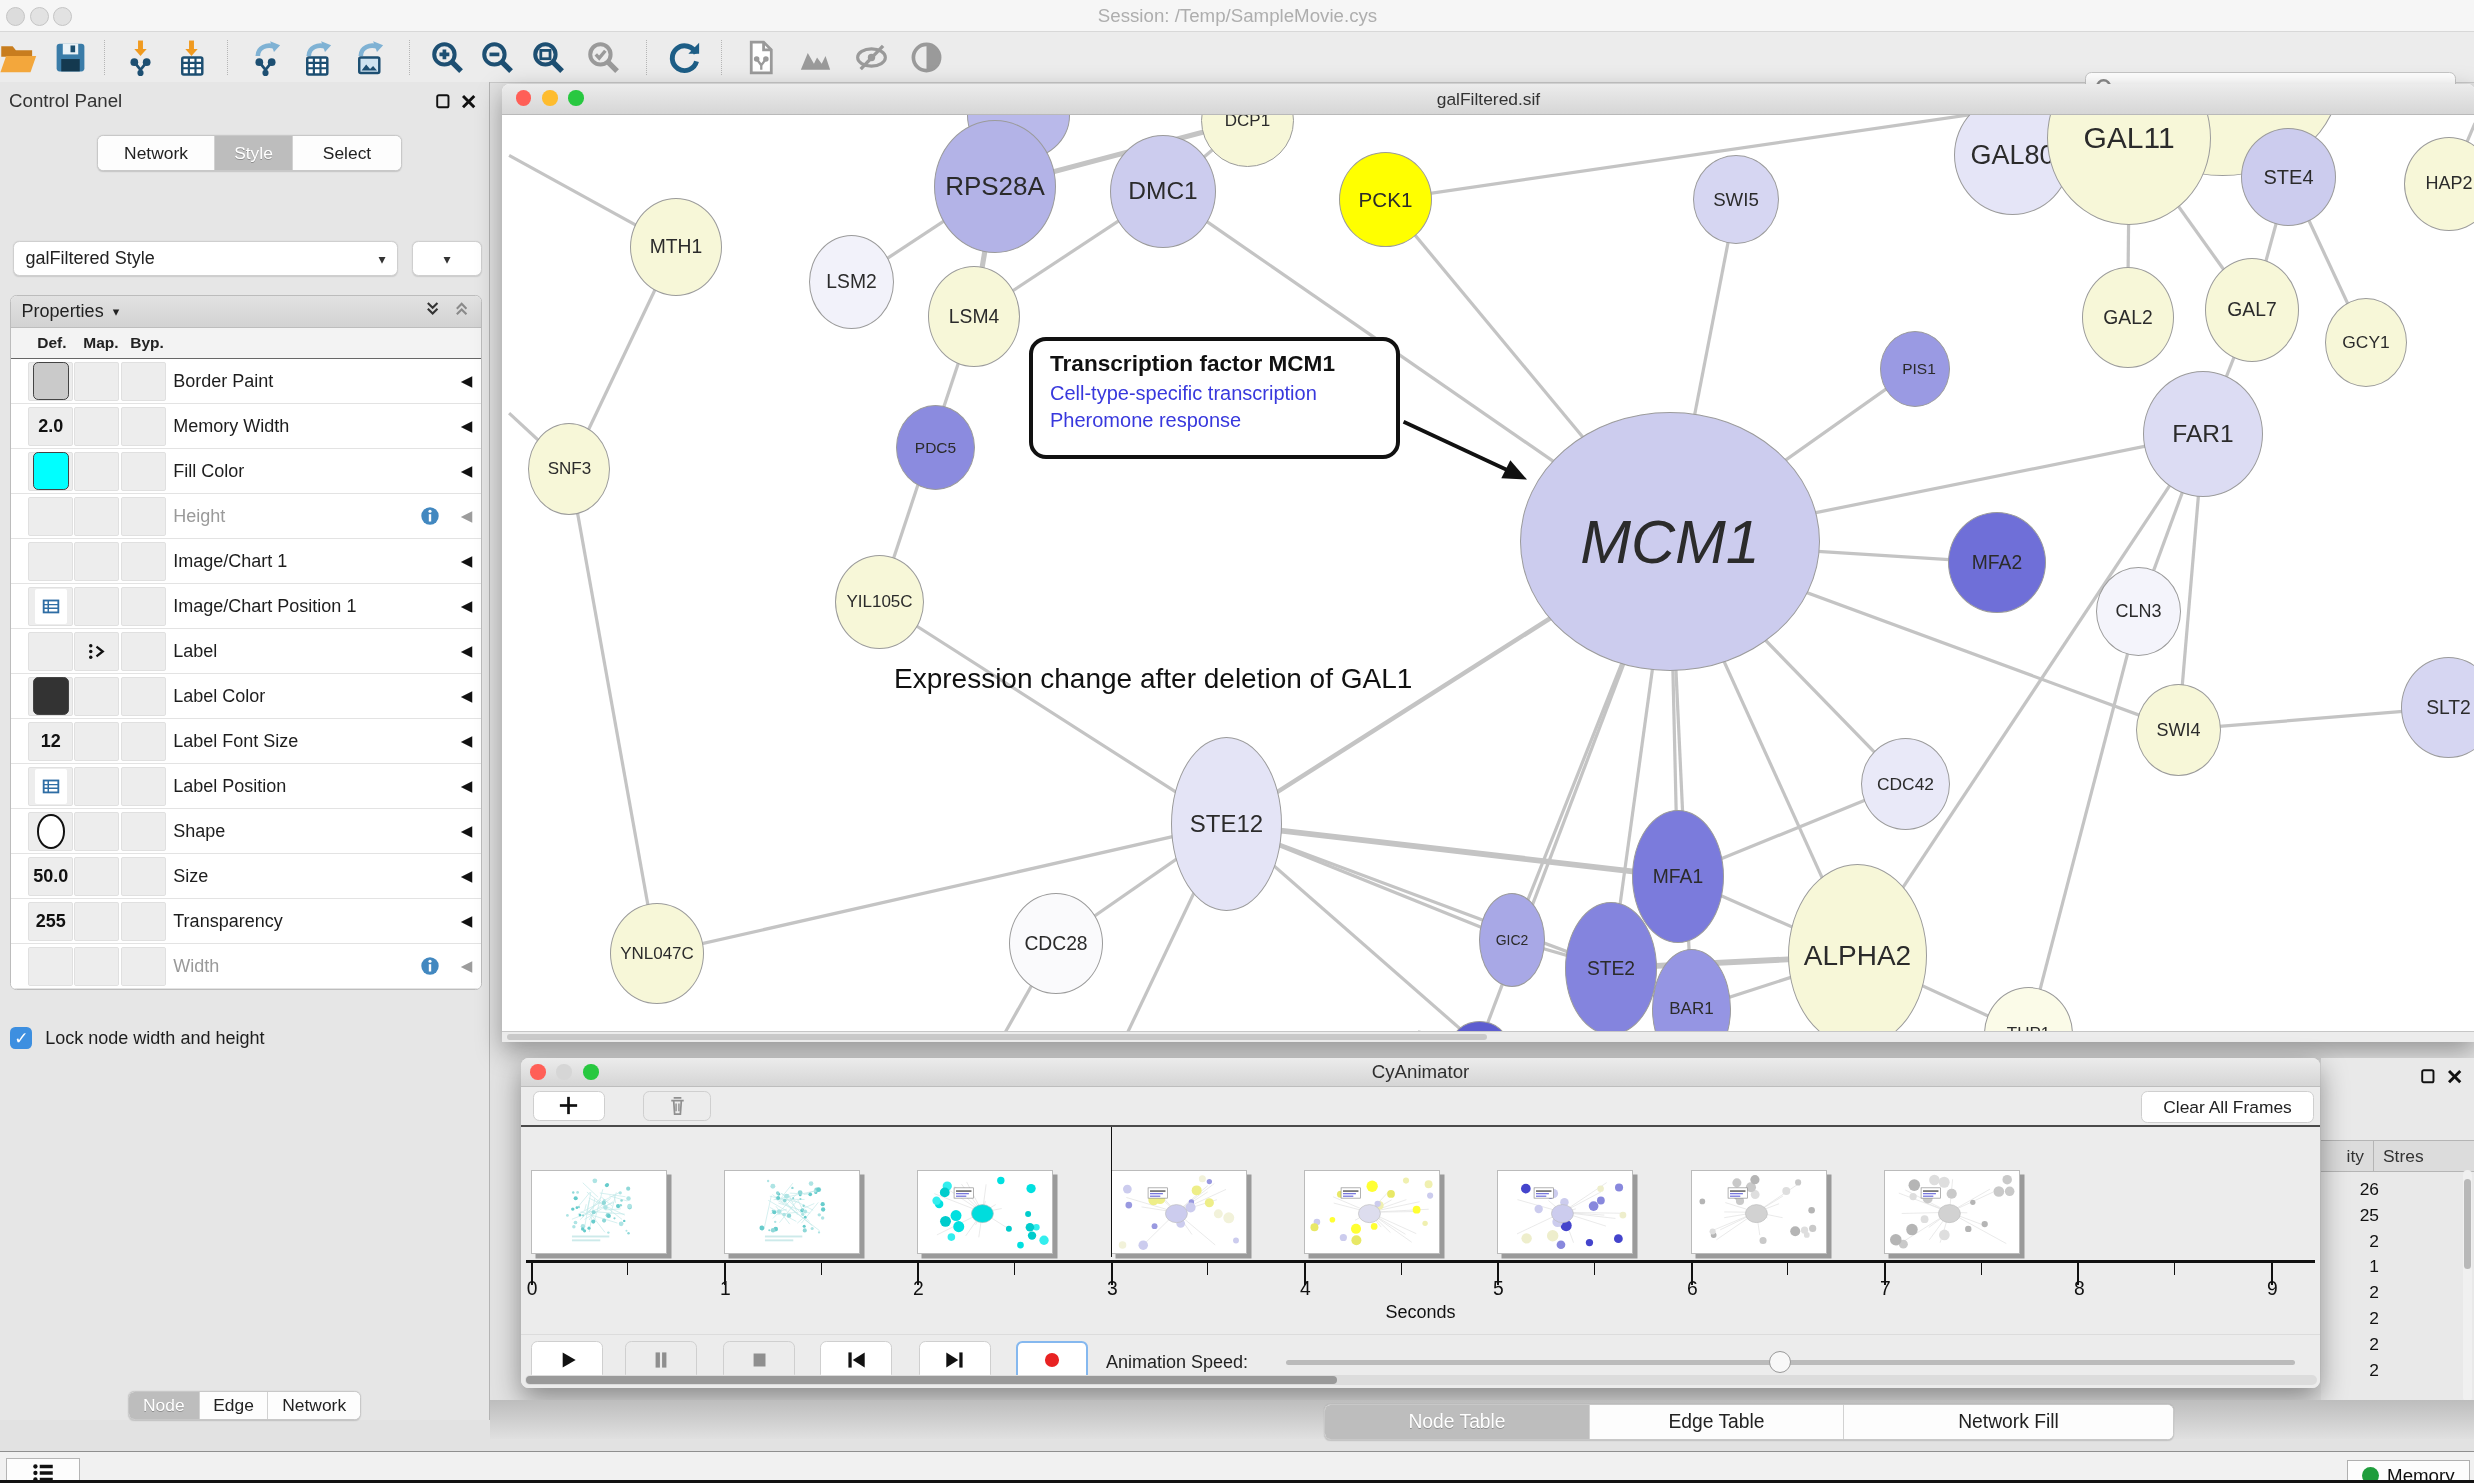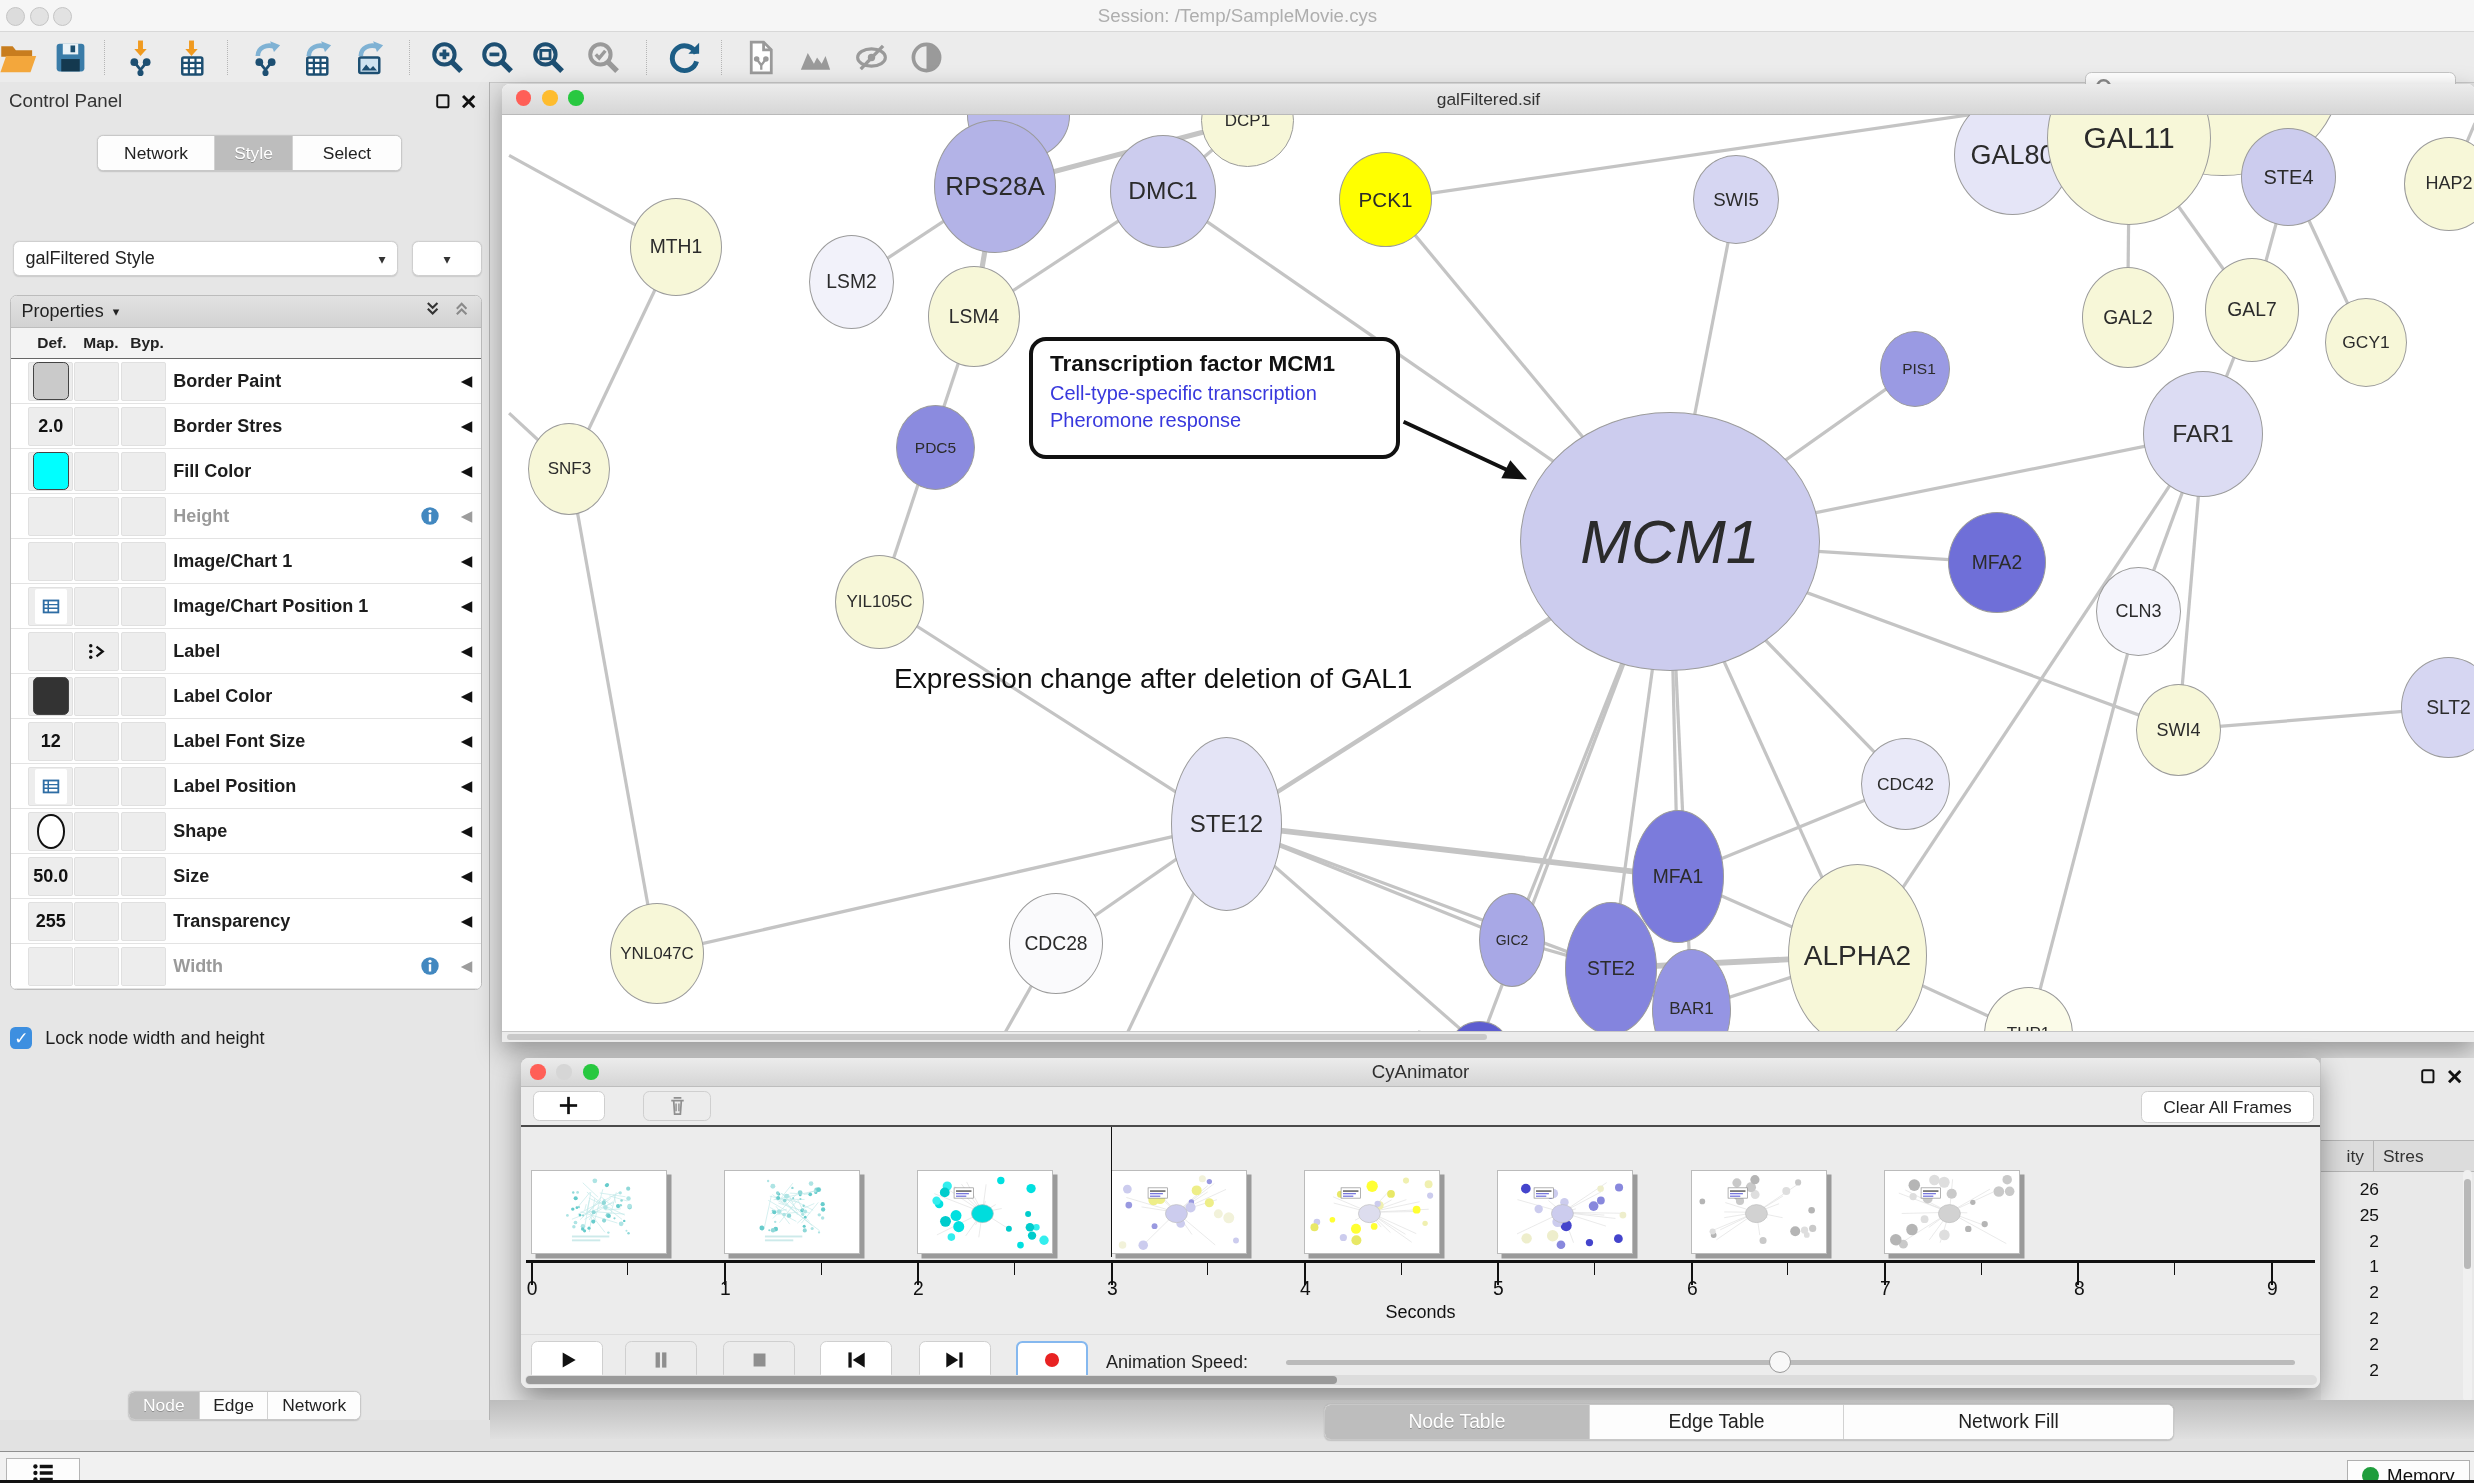--- a/index.html
+++ b/index.html
@@ -28,21 +28,21 @@
   .combo{position:absolute;background:#fff;border:1.3px solid #cfcfcf;border-radius:6.4px;display:flex;align-items:center;
        padding:0 11.6px;box-sizing:border-box;font-size:18px;color:#222;box-shadow:0 0.6px 1.3px rgba(0,0,0,.12);}
   .combo .arrow{margin-left:auto;font-size:14px;color:#333;}
   .props{position:absolute;left:10.3px;top:213px;width:470px;background:#fdfdfd;border:0.6px solid #bcbcbc;border-radius:6.4px;overflow:hidden;}
   .props-header{height:31px;background:linear-gradient(#e2e2e2,#d2d2d2);display:flex;align-items:center;padding:0 10.3px;
        font-size:18px;color:#222;border-bottom:0.6px solid #bdbdbd;}
   .props-cols{height:30px;background:#f3f3f3;border-bottom:1.3px solid #666;display:flex;align-items:center;font-size:15.5px;font-weight:bold;color:#222;}
   .prow{height:44px;border-bottom:0.6px solid #e3e3e3;position:relative;background:#fff;}
   .pcell{position:absolute;top:2.6px;width:43px;height:37px;background:#ededed;border:0.6px solid #e0e0e0;border-radius:1.9px;
        display:flex;align-items:center;justify-content:center;}
-  .plabel{position:absolute;left:162px;top:0;height:44px;display:flex;align-items:center;font-size:18px;color:#1d1d1d;font-weight:bold;}
+  .plabel{position:absolute;left:162px;top:0;height:44px;display:flex;align-items:center;font-size:18px;color:#1d1d1d;}
   .plabel.disabled{color:#9a9a9a;}
   .parrow{position:absolute;right:9px;top:0;height:44px;display:flex;align-items:center;font-size:15px;color:#111;}
   .parrow.disabled{color:#9c9c9c;}
   .pinfo{position:absolute;right:40px;top:11px;}
   .swatch{width:34px;height:36px;border:1.3px solid #444;border-radius:5.2px;}
   .defnum{font-size:18px;font-weight:bold;color:#111;}
   .ellipse-def{width:24.5px;height:31px;border:2.6px solid #111;border-radius:50%;background:#fff;}
   .lockrow{position:absolute;left:10.3px;display:flex;align-items:center;}
   .checkbox{width:22px;height:22px;background:#3d8fe0;border-radius:5.2px;color:#fff;font-size:17px;display:flex;
        align-items:center;justify-content:center;}
@@ -308,21 +308,21 @@
             <div class="pcell" style="left:110px;"></div>
             <div class="plabel">Border Paint</div>
             <div class="parrow">◀</div>
           </div>
           <div class="prow">
             <div class="pcell" style="left:17px;">
               <span class="defnum">2.0</span>
             </div>
             <div class="pcell" style="left:63px;"></div>
             <div class="pcell" style="left:110px;"></div>
-            <div class="plabel">Border Stres</div>
+            <div class="plabel">Memory Width</div>
             <div class="parrow">◀</div>
           </div>
           <div class="prow">
             <div class="pcell" style="left:17px;">
               <div class="swatch" style="background:#00ffff;"></div>
             </div>
             <div class="pcell" style="left:63px;"></div>
             <div class="pcell" style="left:110px;"></div>
             <div class="plabel">Fill Color</div>
             <div class="parrow">◀</div>

